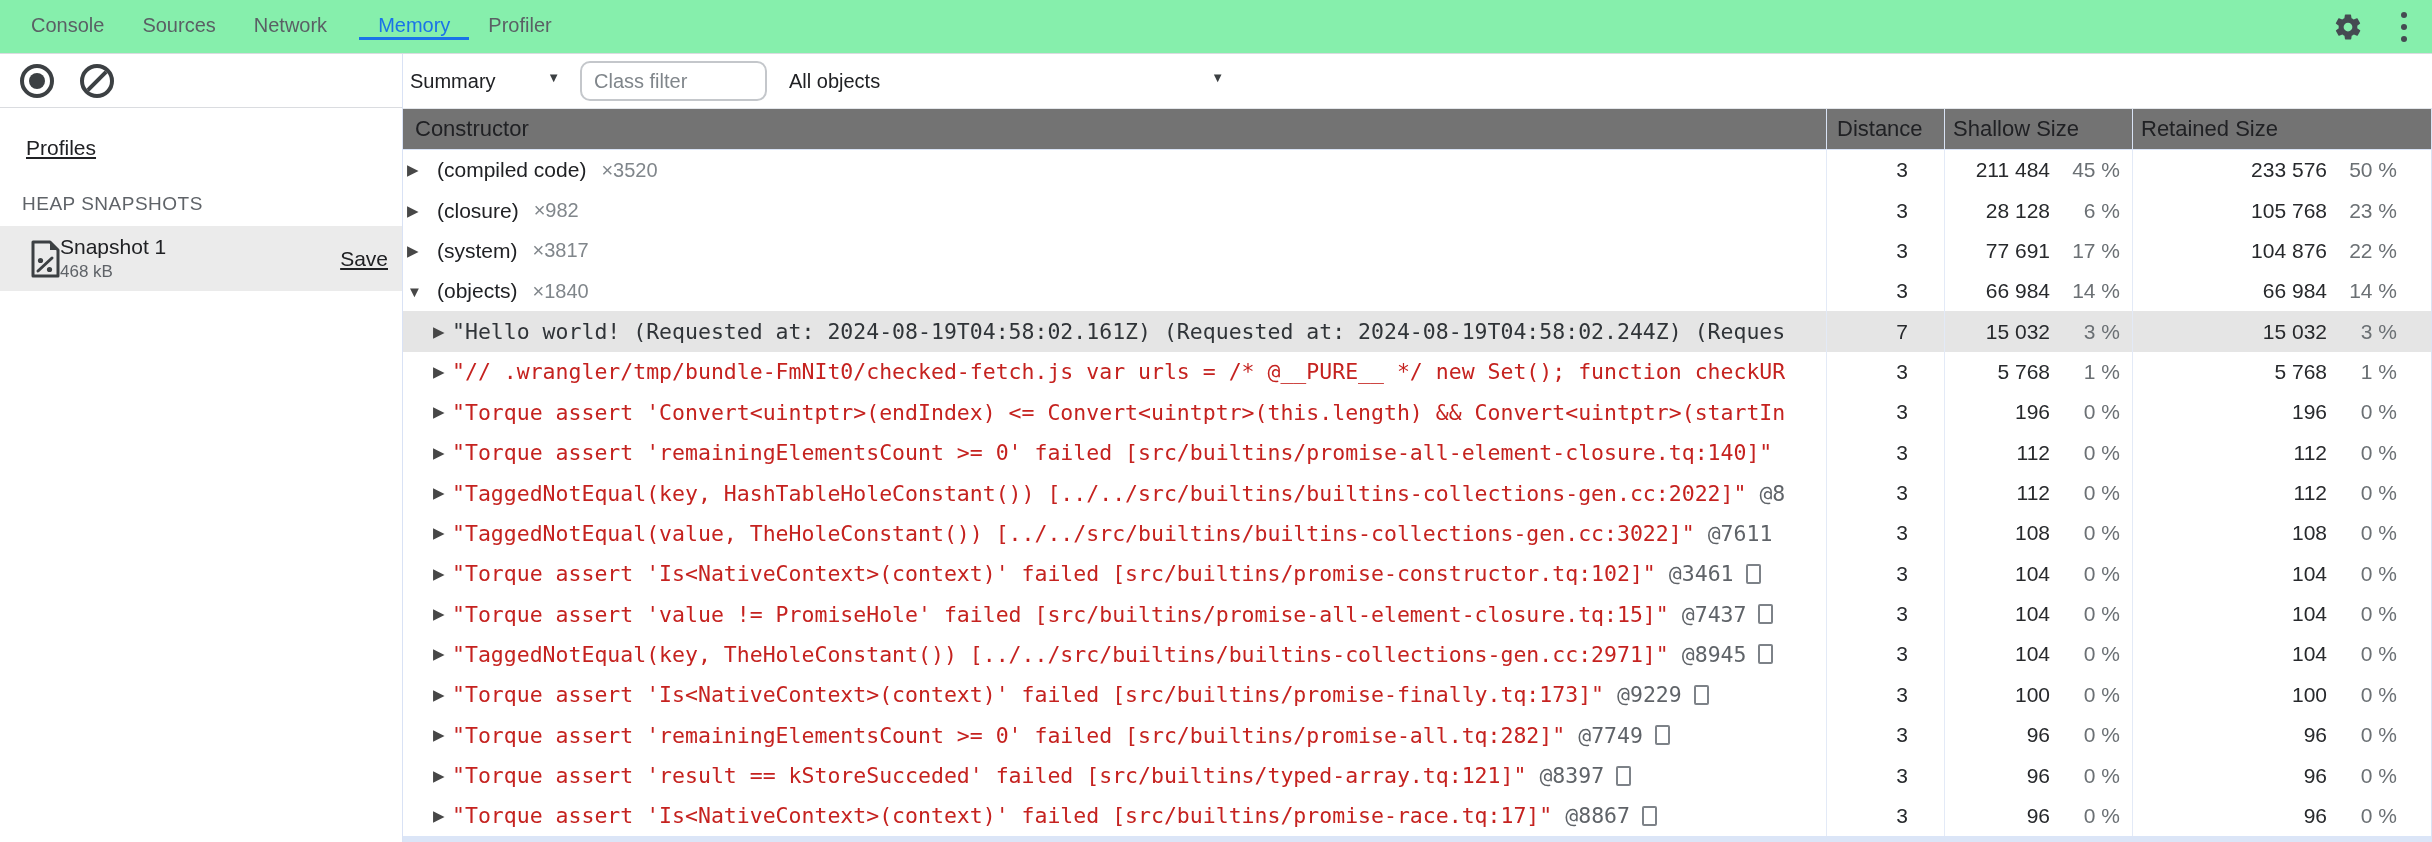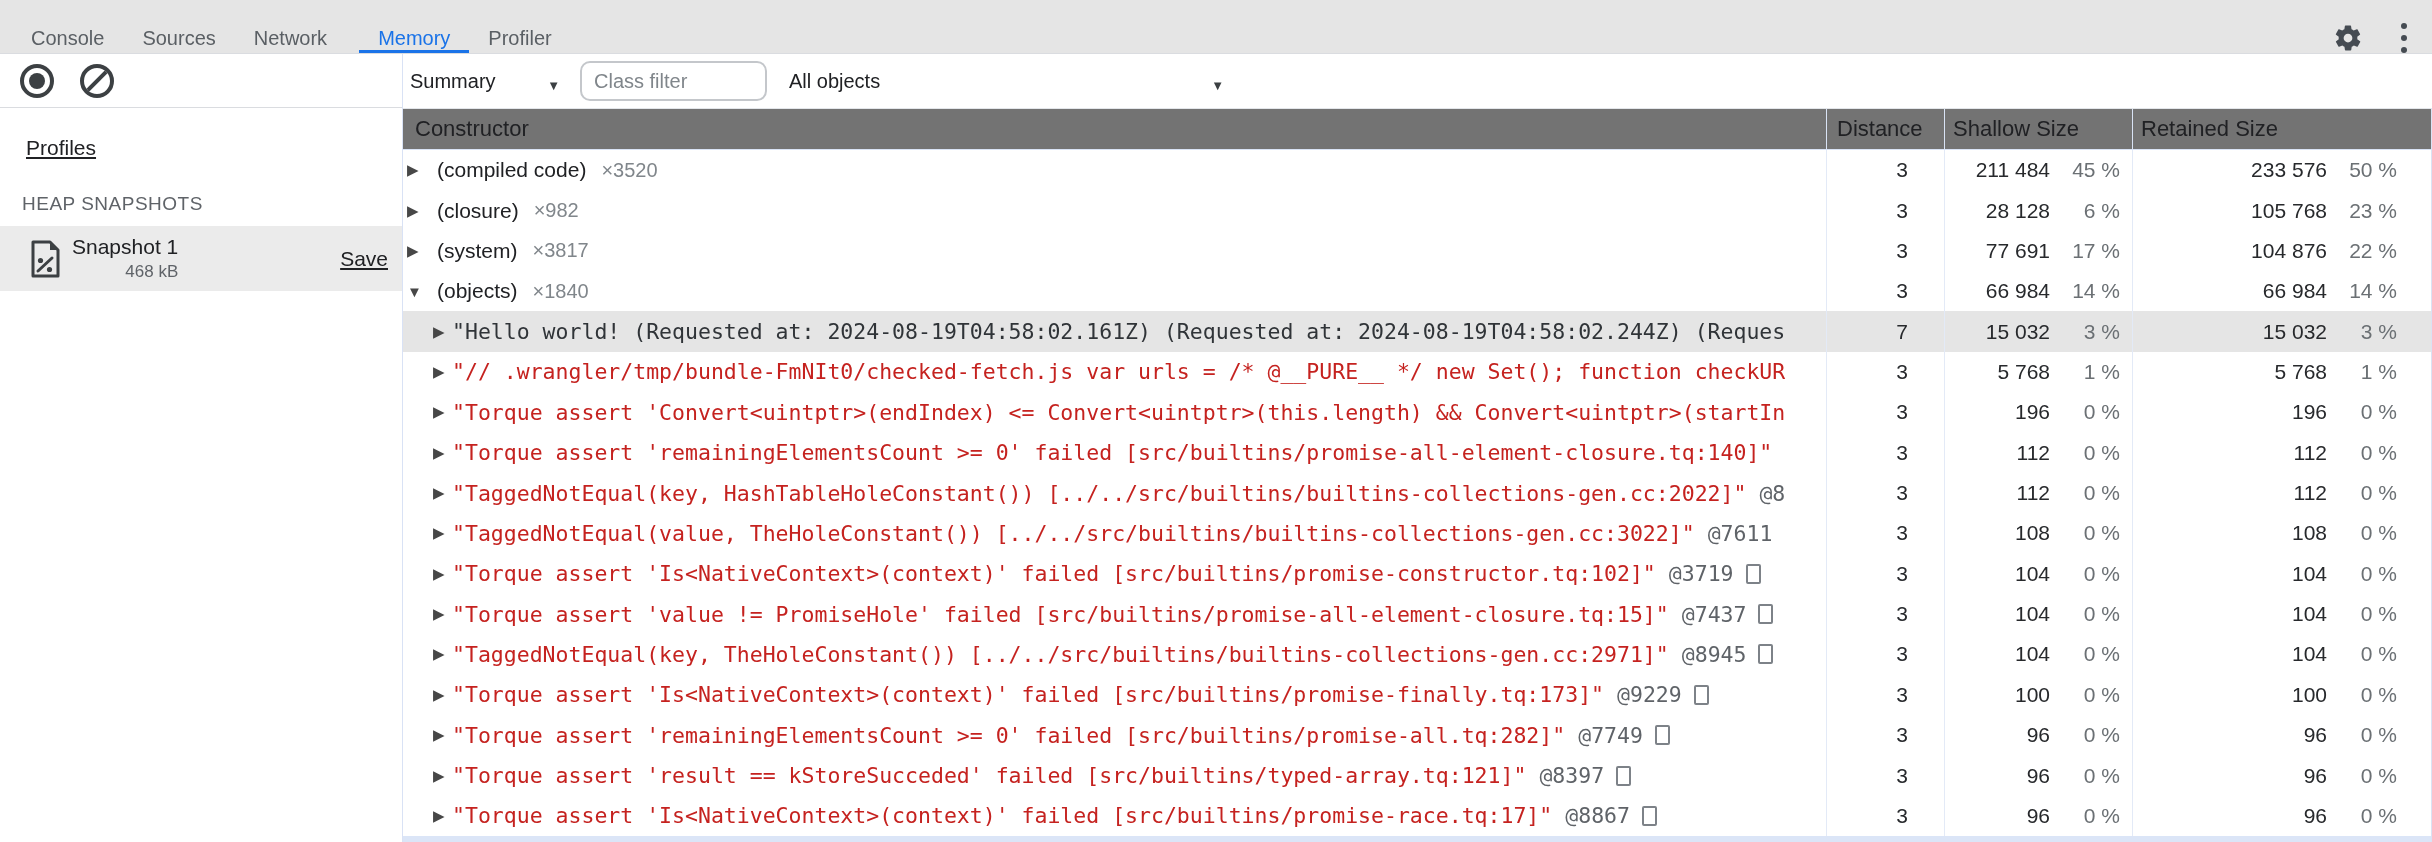--- a/index.html
+++ b/index.html
@@ -1,22 +1,22 @@
 <!DOCTYPE html>
 <html><head>
 <meta charset="utf-8">
 <style>
   * { box-sizing: border-box; margin: 0; padding: 0; }
   html,body { width: 2432px; height: 842px; overflow: hidden; background: #fff;
               font-family: "Liberation Sans", sans-serif; }
   .devtools { width: 2432px; height: 842px; display: flex; flex-direction: column; }
 
   
-  .tabbar { height: 54px; flex: 0 0 54px; background: #e5e5e5; border-bottom: 1px solid #dadce0;
-            display: flex; align-items: flex-end; padding-left: 12px; }
+  .tabbar { height: 54px; flex: 0 0 54px; background: #86efac; border-bottom: 1px solid #dadce0;
+            display: flex; align-items: center; padding-left: 12px; }
   .tab { display: flex; align-items: center; padding: 0 19px; font-size: 20px; color: #5a5f64;
          cursor: default; border-bottom: 3px solid transparent; }
   .tab.active { color: #1a73e8; border-bottom-color: #1a73e8; }
   .tab-divider { width: 1px; background: #dadce0; margin: 12px 6px; }
   .tabbar-spacer { flex: 1; }
   .iconbtn { display: flex; align-items: center; justify-content: center; width: 56px; color: #454b52; }
   .gear-svg { width: 30px; height: 30px; fill: #454b52; }
   .kebab { display: flex; flex-direction: column; gap: 6px; align-items: center; }
   .kebab i { width: 6px; height: 6px; border-radius: 50%; background: #454b52; display: block; }
 
@@ -33,30 +33,30 @@
               margin: -8px 0 0 -8px; border-radius: 50%; background: #3c4043; }
   .clear-icon { width: 34px; height: 34px; border: 4px solid #3c4043; border-radius: 50%;
               position: relative; overflow: hidden; }
   .clear-icon::after { content:""; position: absolute; left: -2px; top: 11px; width: 30px; height: 4px;
               background: #3c4043; transform: rotate(-45deg); }
   .profiles-label { margin: 28px 0 0 26px; font-size: 21px; color: #202124; text-decoration: underline; }
   .heap-label { margin: 33px 0 0 22px; font-size: 19px; color: #5f6368; letter-spacing: 0.5px; }
   .snapshot-item { margin-top: 11px; height: 65px; background: #ebebeb; display: flex;
               align-items: center; padding: 0 14px 0 30px; }
   .snap-doc { flex: 0 0 auto; }
-  .snap-meta { margin-left: 12px; display: flex; flex-direction: column; gap: 3px; align-items: flex-end; }
+  .snap-meta { margin-left: 0; display: flex; flex-direction: column; gap: 3px; }
   .snap-name { font-size: 21px; color: #202124; }
   .snap-size { font-size: 17px; color: #5f6368; }
   .snap-save { margin-left: auto; font-size: 21px; color: #202124; text-decoration: underline; cursor: pointer; }
 
   
   .main { flex: 1; display: flex; flex-direction: column; min-width: 0; }
   .m-toolbar { height: 54px; flex: 0 0 54px; background: #fff; display: flex; align-items: center;
                padding-left: 5px; }
-  .select { display: flex; align-items: flex-end; font-size: 20px; color: #202124; cursor: default; }
+  .select { display: flex; align-items: flex-start; font-size: 20px; color: #202124; cursor: default; }
   .select .caret { font-size: 13px; color: #3c4043; margin-left: auto; }
   .select-summary { width: 152px; padding-left: 2px; }
   .filter-input { margin-left: 20px; width: 187px; height: 40px; border: 2px solid #c4c7cb;
                border-radius: 10px; font-size: 20px; padding: 0 12px;
                font-family: "Liberation Sans", sans-serif; color: #202124; outline: none; }
   .filter-input::placeholder { color: #80868b; }
   .select-objects { margin-left: 10px; width: 447px; padding-left: 12px; }
 
   
   .grid { flex: 1; display: flex; flex-direction: column; min-height: 0; border-right: 1px solid #d9e3f5; }
@@ -317,21 +317,21 @@
               </div>
               <div class="cell c-size c-retained">
                 <span class="num">108</span>
                 <span class="pct">0 %</span>
               </div>
             </div>
             <div class="row">
               <div class="cell c-constructor child">
                 <span class="arrow">▶</span>
                 <span class="name-mono">"Torque assert 'Is&lt;NativeContext&gt;(context)' failed [src/builtins/promise-constructor.tq:102]"</span>
-                <span class="objid">@3719</span>
+                <span class="objid">@3461</span>
                 <span class="boxicon"></span>
               </div>
               <div class="cell c-distance">3</div>
               <div class="cell c-size c-shallow">
                 <span class="num">104</span>
                 <span class="pct">0 %</span>
               </div>
               <div class="cell c-size c-retained">
                 <span class="num">104</span>
                 <span class="pct">0 %</span>

